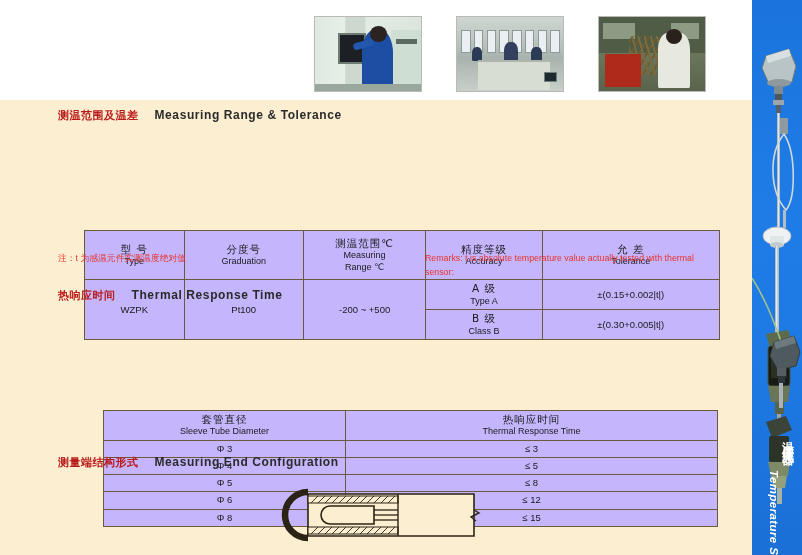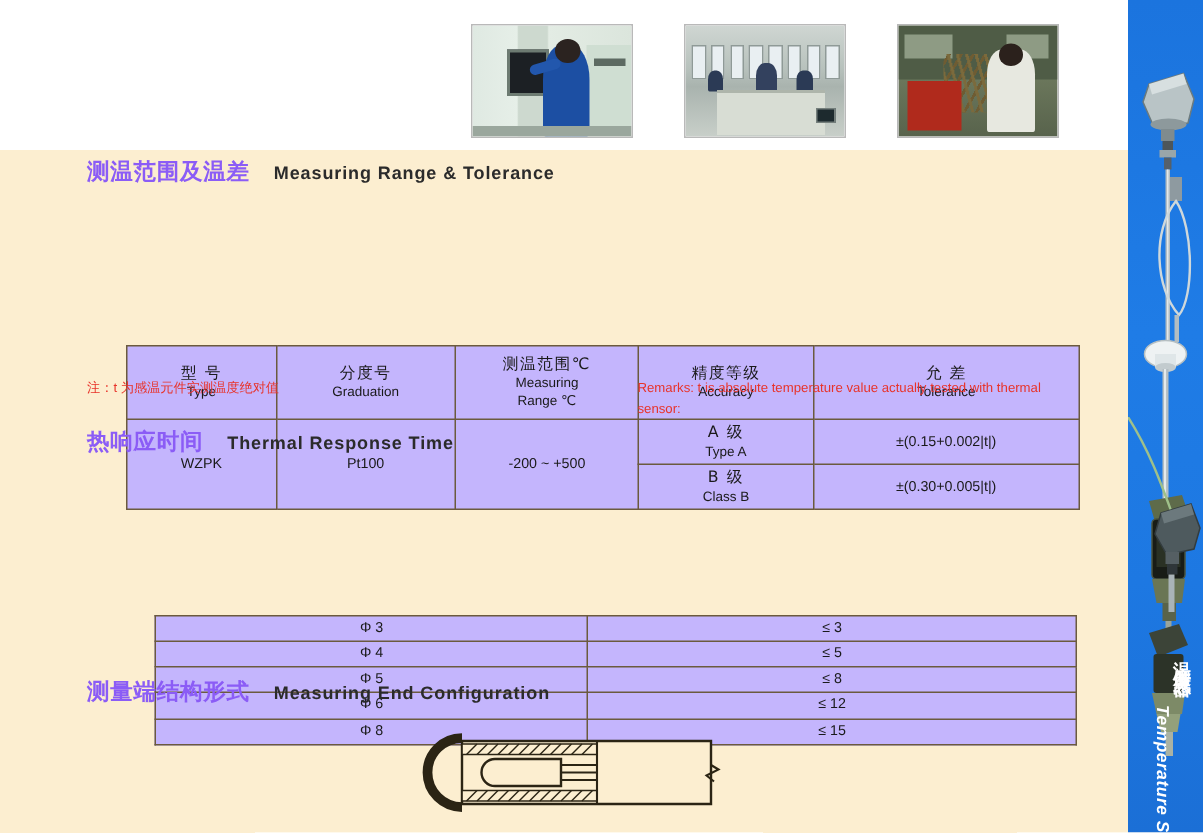--- a/index.html
+++ b/index.html
@@ -65,21 +65,21 @@
      repeating-linear-gradient(-60deg,#6e5c33 0 2px,transparent 2px 7px);}
 
   
   #content {
     position: absolute; left: 0; top: 100px; width: 752px; height: 455px;
     background: #fceed0;
   }
 
   .section-head { position: absolute; white-space: nowrap; }
   .section-head .cn {
-    font-size: 15px; font-weight: bold; color: #8b5cf6;
+    font-size: 11px; font-weight: bold; color: #b91c1c;
     letter-spacing: .5px;
     font-family: "DejaVu Sans", "Liberation Sans", sans-serif;
   }
   .section-head .en {
     font-size: 12px; font-weight: bold; color: #2b2b2b;
     margin-left: 16px; letter-spacing: .6px;
   }
 
   
   table.spec {
@@ -259,20 +259,30 @@
 
     <div class="remark cnr" style="left:58px; top:152px; width:350px;">注：t 为感温元件实测温度绝对值</div>
     <div class="remark" style="left:425px; top:152px; width:300px;">Remarks: t is absolute temperature value actually tested with thermal sensor:</div>
 
     <div class="section-head" style="left:58px; top:185px;">
       <span class="cn">热响应时间</span><span class="en">Thermal Response Time</span>
     </div>
 
     <table class="spec" id="table2">
       <tbody>
+          <tr>
+        <td class="c1 hdr">
+          <div class="cn2">套管直径</div>
+          <div class="en2">Sleeve Tube Diameter</div>
+        </td>
+        <td class="hdr">
+          <div class="cn2">热响应时间</div>
+          <div class="en2">Thermal Response Time</div>
+        </td>
+      </tr>
       <tr class="datarow">
         <td>Φ 3</td>
         <td>≤ 3</td>
       </tr>
       <tr class="datarow">
         <td>Φ 4</td>
         <td>≤ 5</td>
       </tr>
       <tr class="datarow">
         <td>Φ 5</td>

